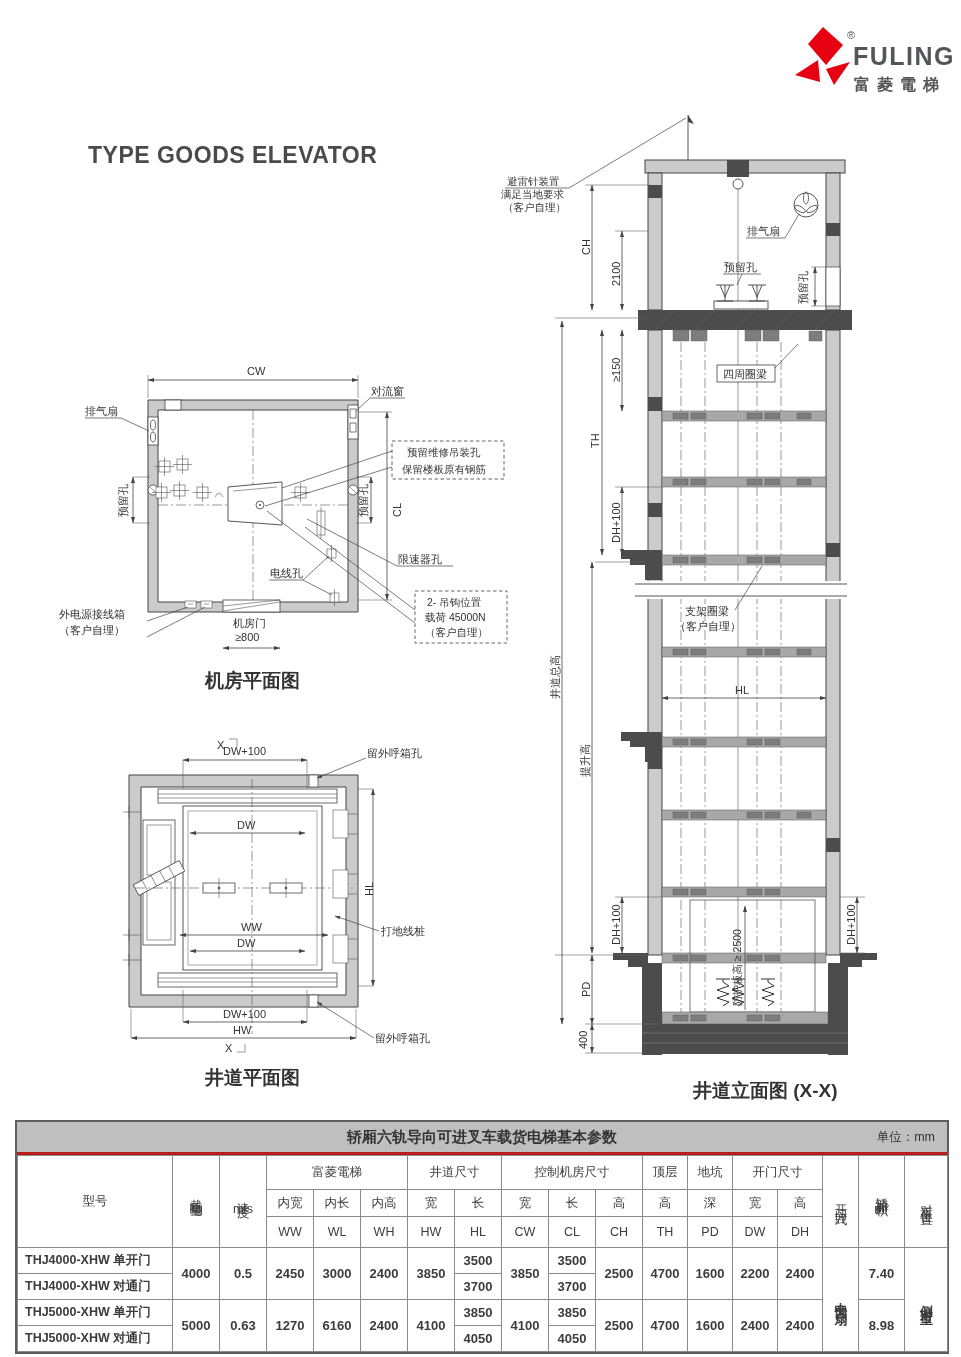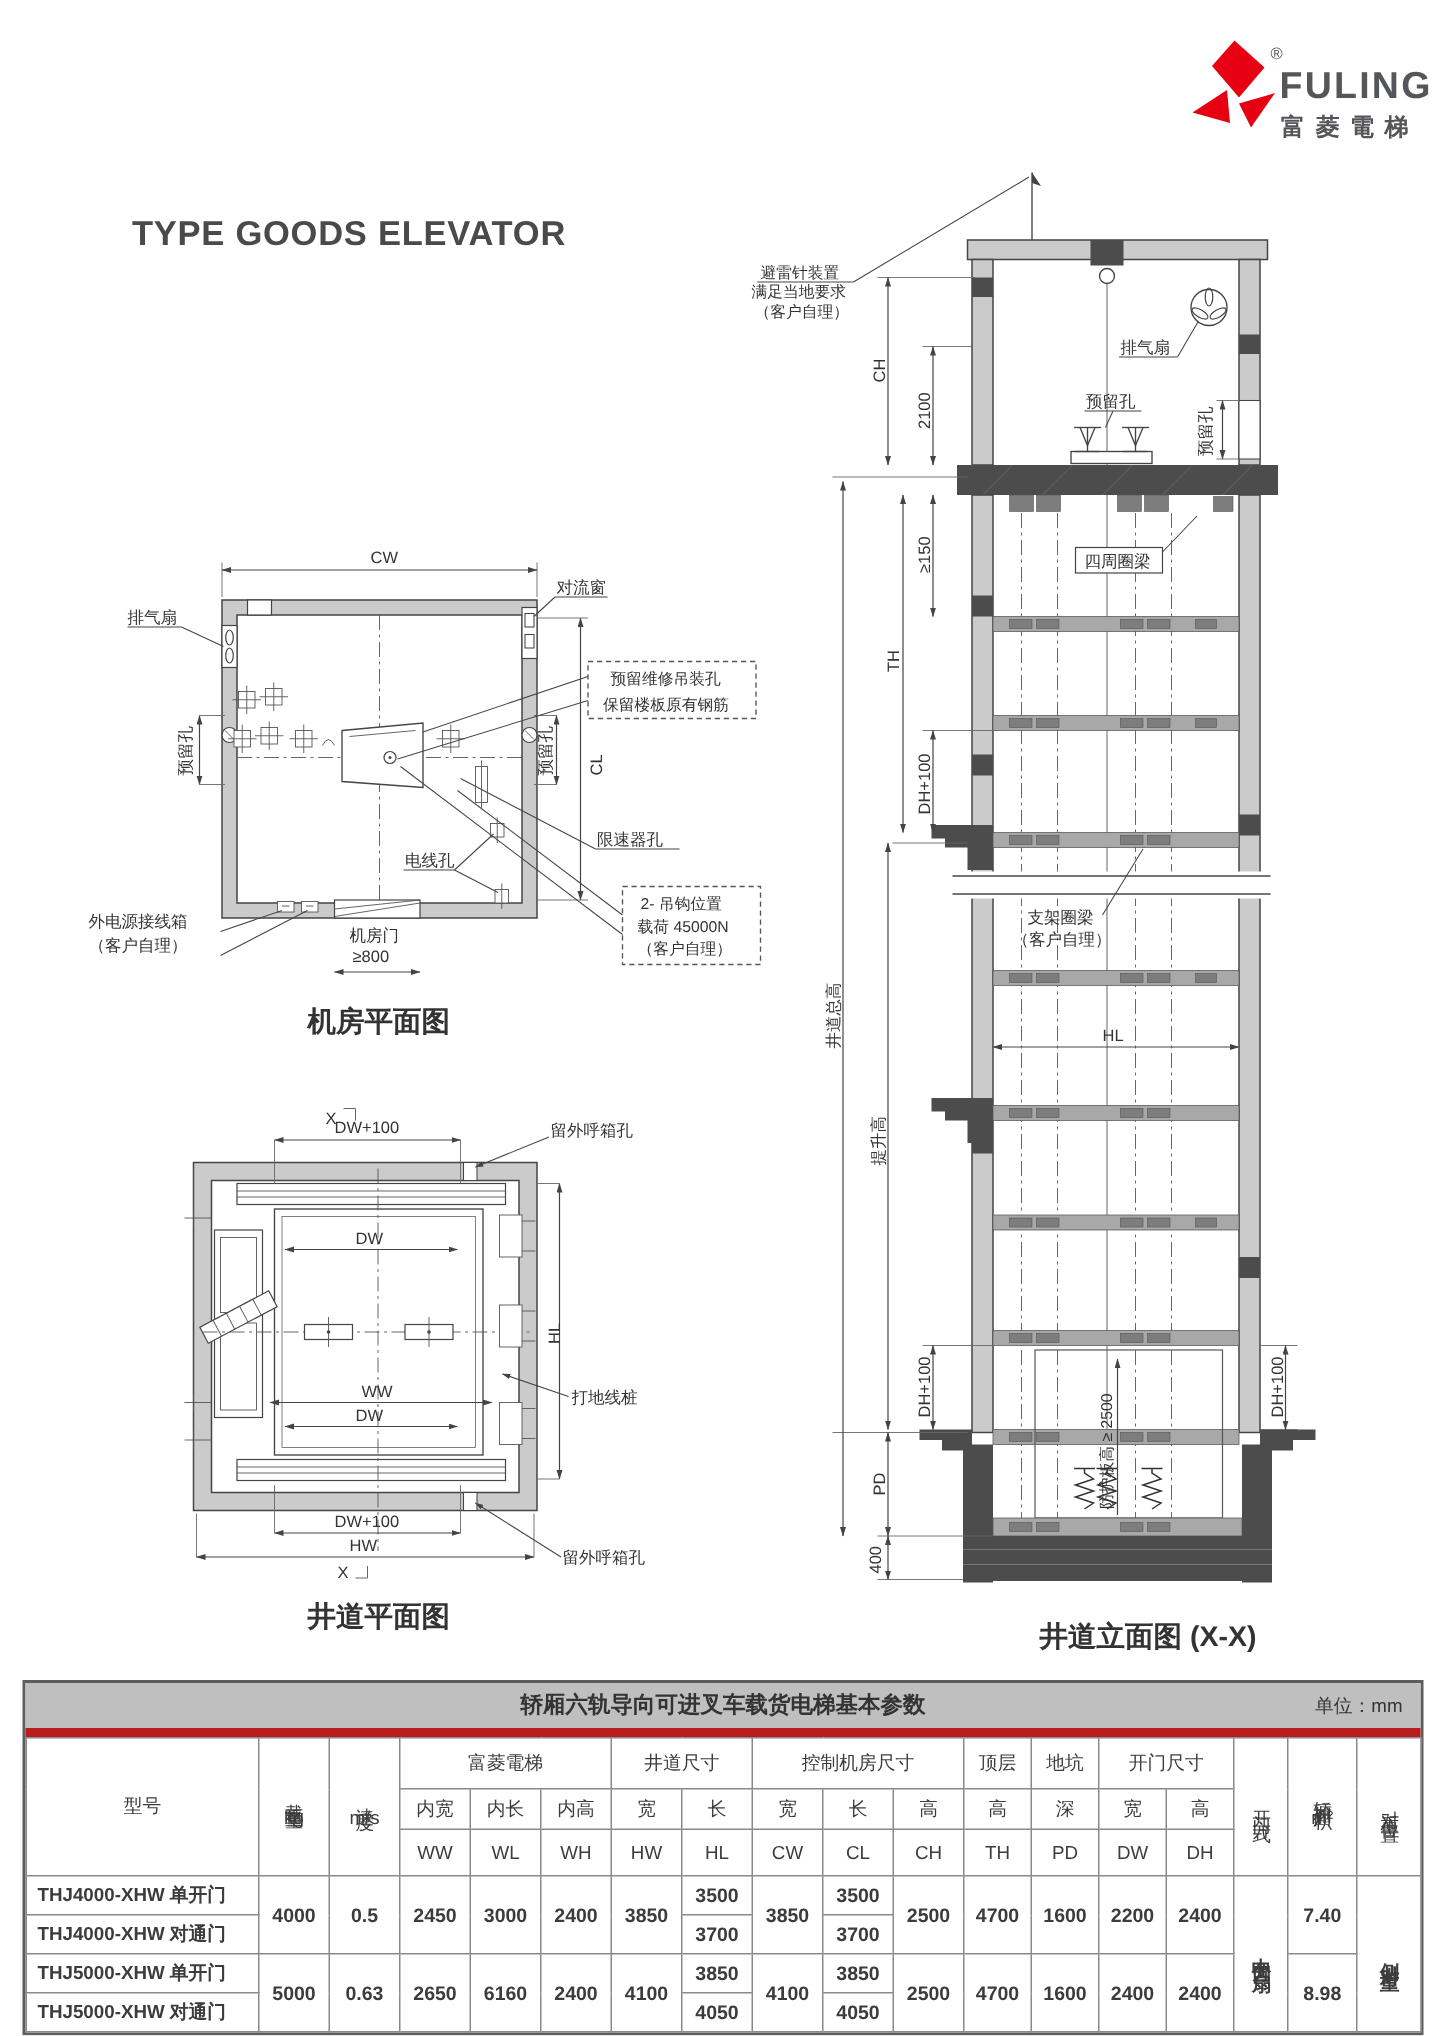--- a/index.html
+++ b/index.html
@@ -23,21 +23,21 @@
   .ext{stroke:#666;stroke-width:.6;}
   .cl{stroke:#555;stroke-width:.6;fill:none;stroke-dasharray:10 3 2 3;}
   .db{fill:#fff;stroke:#555;stroke-width:.9;stroke-dasharray:3.5 2.5;}
   .lb{font-size:11px;fill:#333;}
   .lbs{font-size:10.5px;fill:#333;}
   .cap{font-size:19px;font-weight:bold;fill:#333;}
   .ld{stroke:#444;stroke-width:.7;fill:none;}
   
   #paramtable{position:absolute;left:15px;top:1120px;width:930px;border:2px solid #5d5d5d;}
   #tbltitle{position:relative;background:#bfbfbf;height:30px;line-height:30px;text-align:center;
-            font-size:15px;font-weight:bold;color:#333;border-bottom:6px solid #b91c1c;}
+            font-size:15px;font-weight:bold;color:#333;border-bottom:3px solid #b91c1c;}
   #tblunit{position:absolute;right:12px;top:0;font-size:12.5px;font-weight:normal;}
   table{border-collapse:collapse;table-layout:fixed;width:100%;}
   td,th{border:1px solid #8a8a8a;text-align:center;vertical-align:middle;
         font-size:12.5px;font-weight:normal;color:#3c3c3c;padding:0;overflow:hidden;}
   thead th{font-size:12.5px;}
   tbody td{font-size:13px;height:25px;font-weight:bold;}
   .model{text-align:left;padding-left:7px;font-weight:bold;font-size:12.5px;white-space:nowrap;}
   .vt{writing-mode:vertical-rl;text-orientation:upright;letter-spacing:3px;display:inline-block;}
   .vcell{line-height:1.15;margin-top:32px;}
 </style>
@@ -722,21 +722,21 @@
         </tr>
         <tr>
           <td class="model">THJ4000-XHW 对通门</td>
           <td>3700</td>
           <td>3700</td>
         </tr>
         <tr>
           <td class="model">THJ5000-XHW 单开门</td>
           <td rowspan="2">5000</td>
           <td rowspan="2">0.63</td>
-          <td rowspan="2">2650</td>
+          <td rowspan="2">1270</td>
           <td rowspan="2">6160</td>
           <td rowspan="2">2400</td>
           <td rowspan="2">4100</td>
           <td>3850</td>
           <td rowspan="2">4100</td>
           <td>3850</td>
           <td rowspan="2">2500</td>
           <td rowspan="2">4700</td>
           <td rowspan="2">1600</td>
           <td rowspan="2">2400</td>

